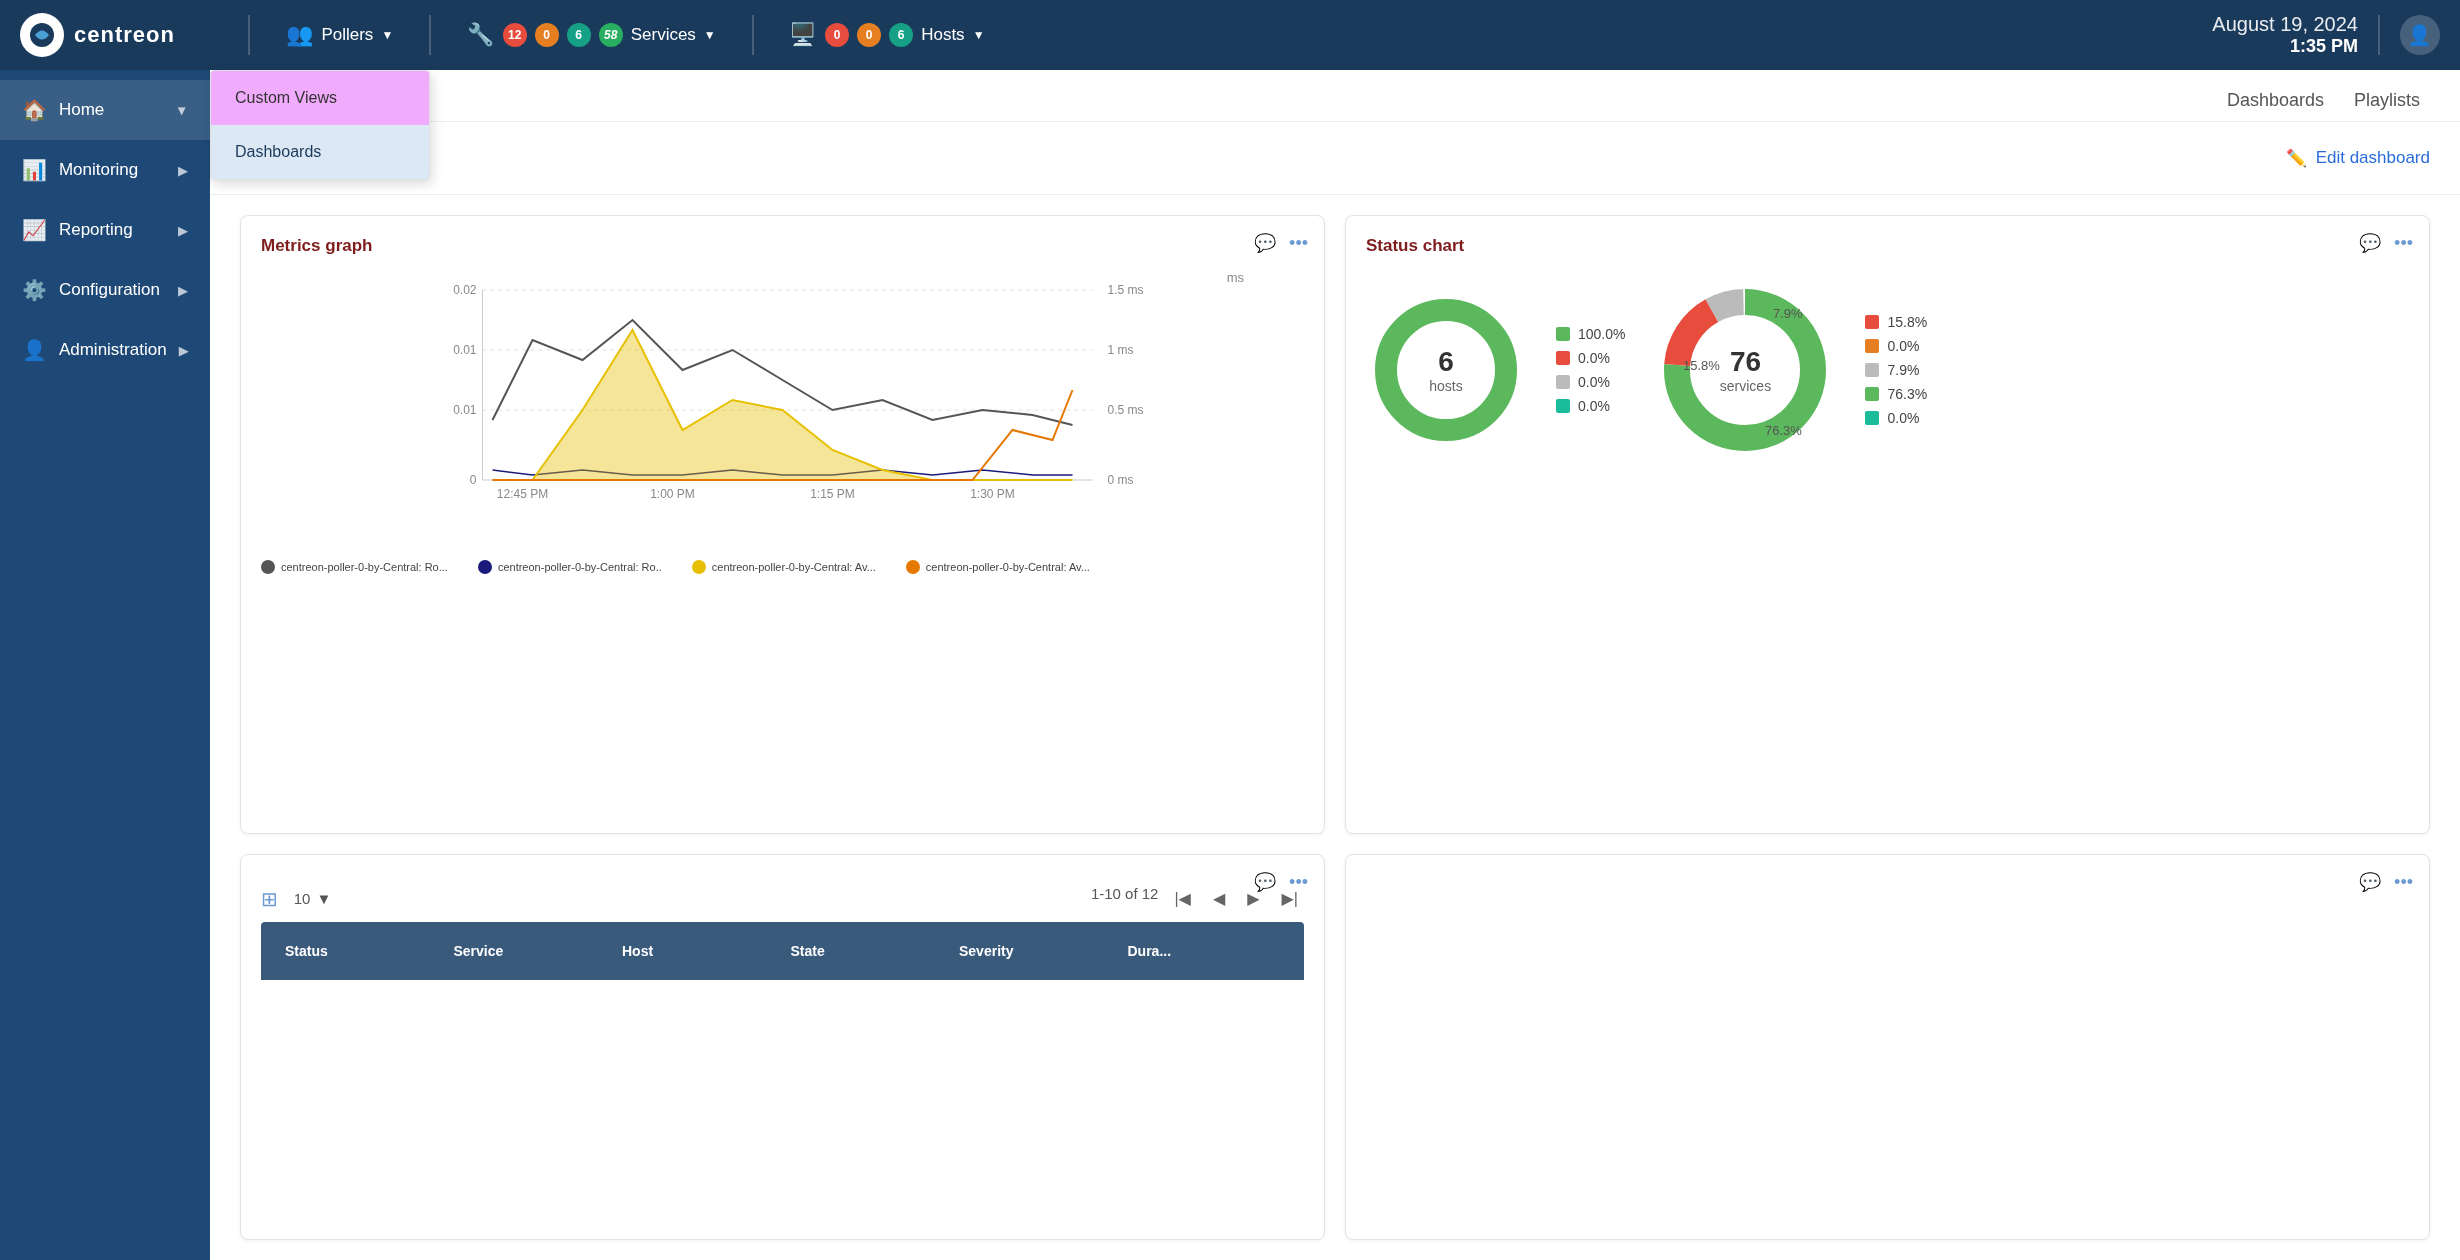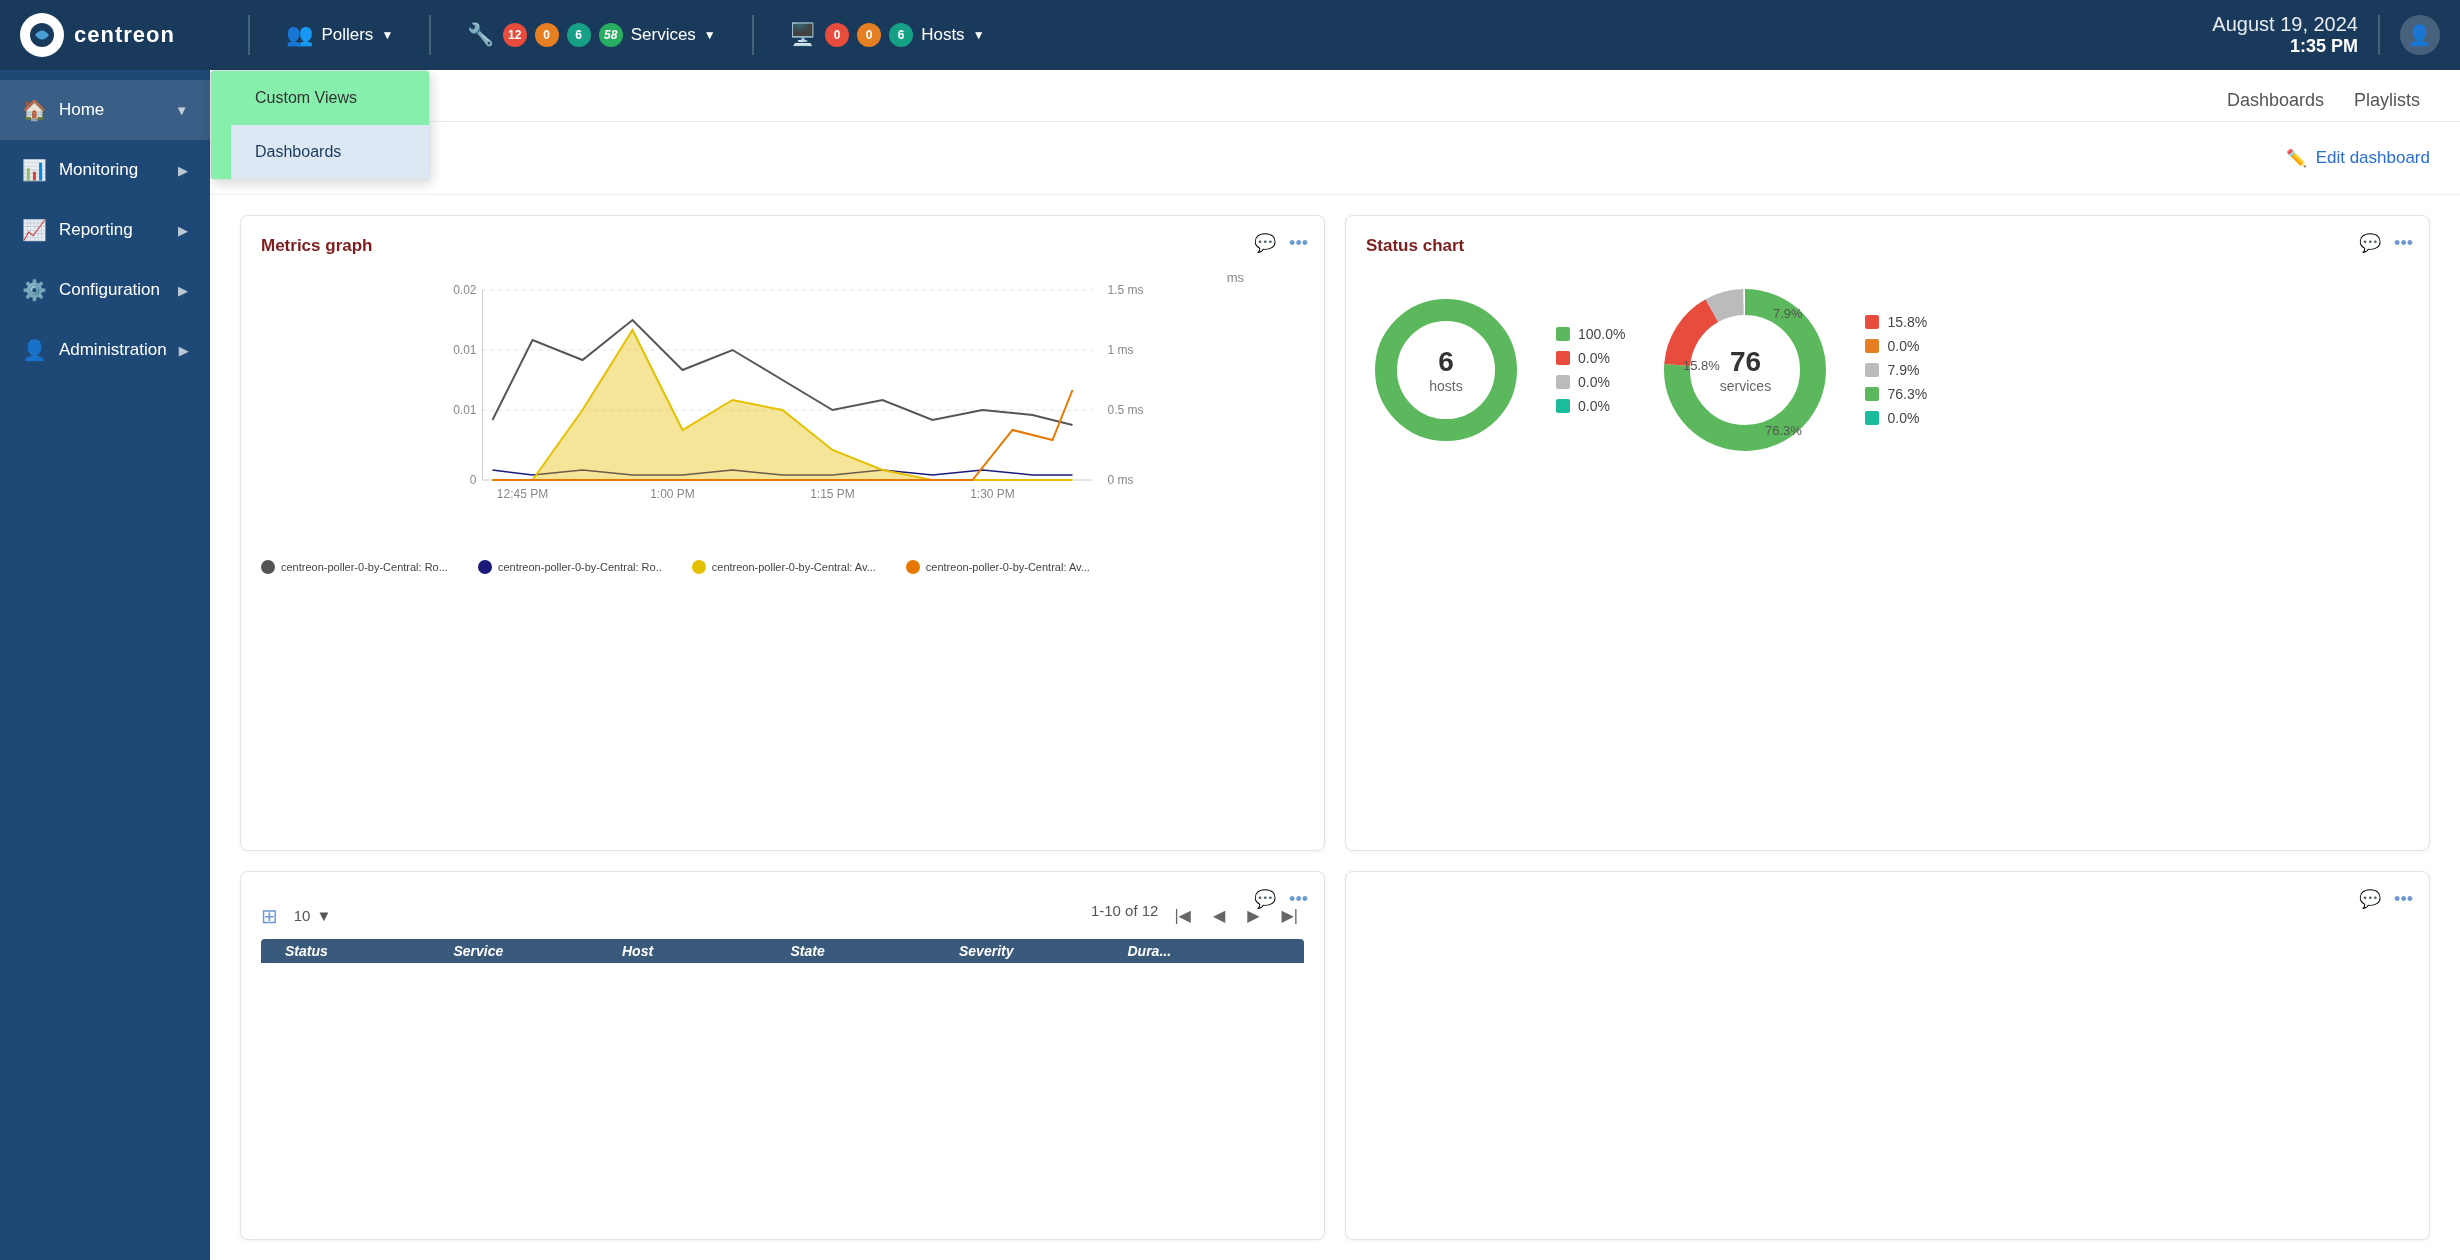--- a/index.html
+++ b/index.html
@@ -112,27 +112,26 @@
     }
     .sidebar-item.active { background: rgba(255,255,255,0.12); }
     .sidebar-item .si-icon { font-size: 20px; opacity: 0.9; }
     .sidebar-item .si-arrow { margin-left: auto; font-size: 13px; opacity: 0.7; }
 
     
     .dropdown-menu {
       position: absolute;
       top: 70px;
       left: 210px;
-      background: #86efac;
+      background: #f0abfc;
       border: 1px solid #e0e0e0;
       border-radius: 4px;
       min-width: 220px;
       z-index: 200;
       box-shadow: 2px 4px 12px rgba(0,0,0,0.15);
-      padding-left: 20px;
     }
     .dropdown-item {
       padding: 18px 24px;
       font-size: 16px;
       color: #333;
       cursor: pointer;
     }
     .dropdown-item.selected { background: #dde8f5; color: #1a3a5c; }
 
     
@@ -343,24 +342,23 @@
       font-size: 16px;
       padding: 4px 6px;
     }
 
     .table-header-row {
       display: flex;
       background: #3a5a7c;
       color: #fff;
       font-size: 14px;
       font-weight: 600;
-      padding: 4px 16px;
+      padding: 21px 16px;
       border-radius: 4px 4px 0 0;
       gap: 0;
-      font-style: italic;
     }
     .th { flex: 1; padding: 0 8px; }
 
     
     .widgets-grid::-webkit-scrollbar { width: 8px; }
     .widgets-grid::-webkit-scrollbar-track { background: #f0f0f0; }
     .widgets-grid::-webkit-scrollbar-thumb { background: #bbb; border-radius: 4px; }
   </style>
 </head>
 <body>

